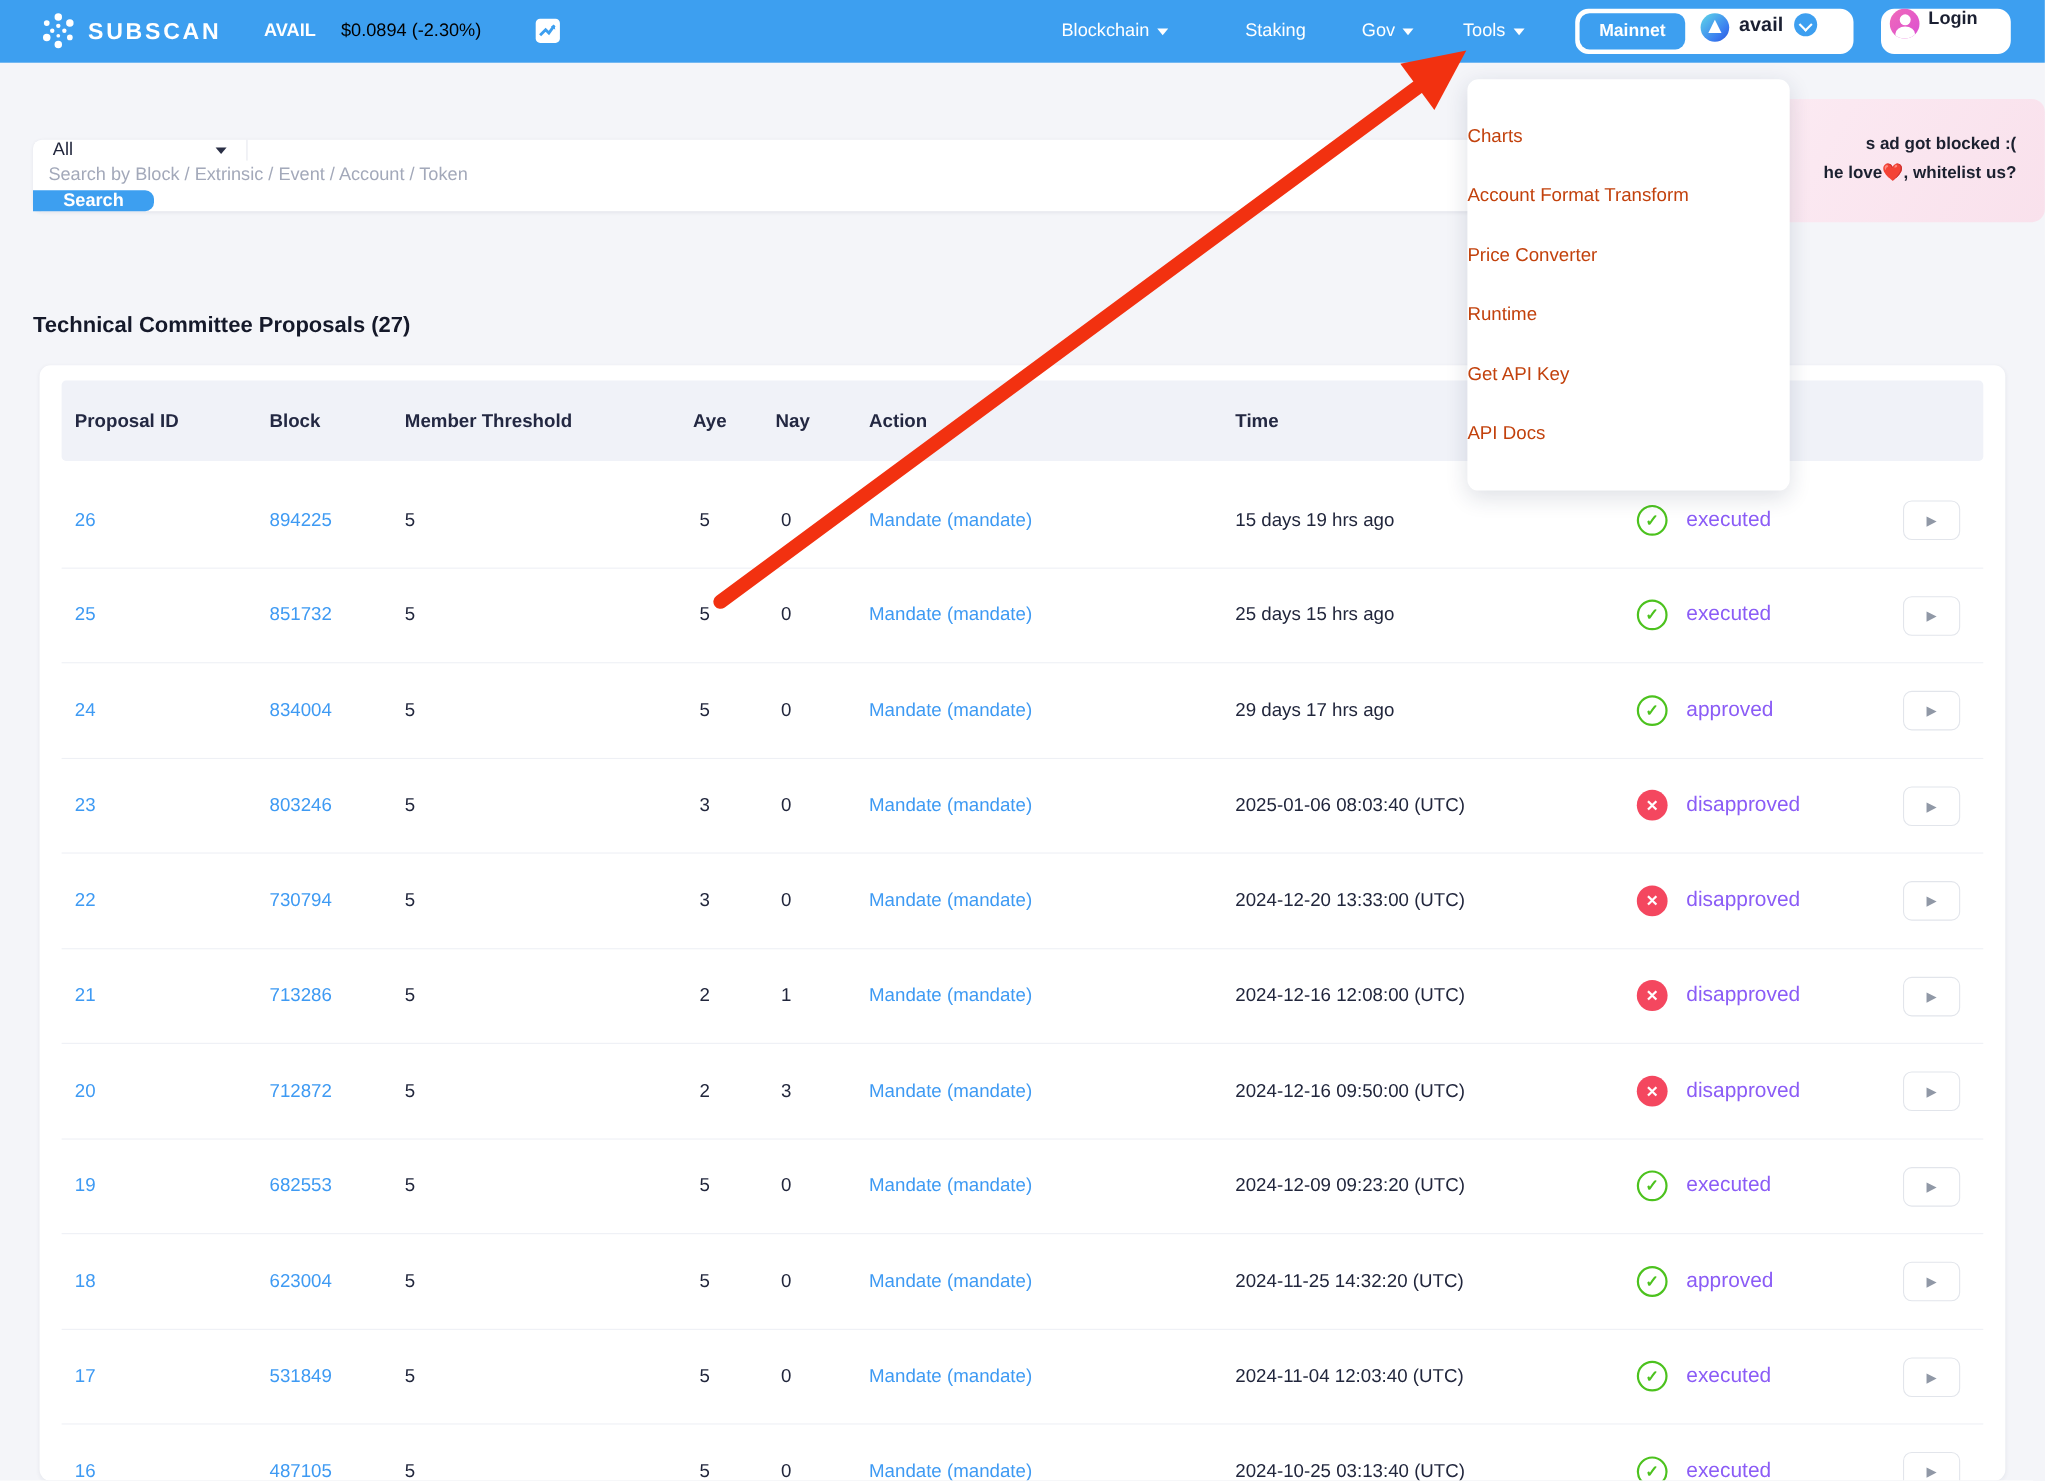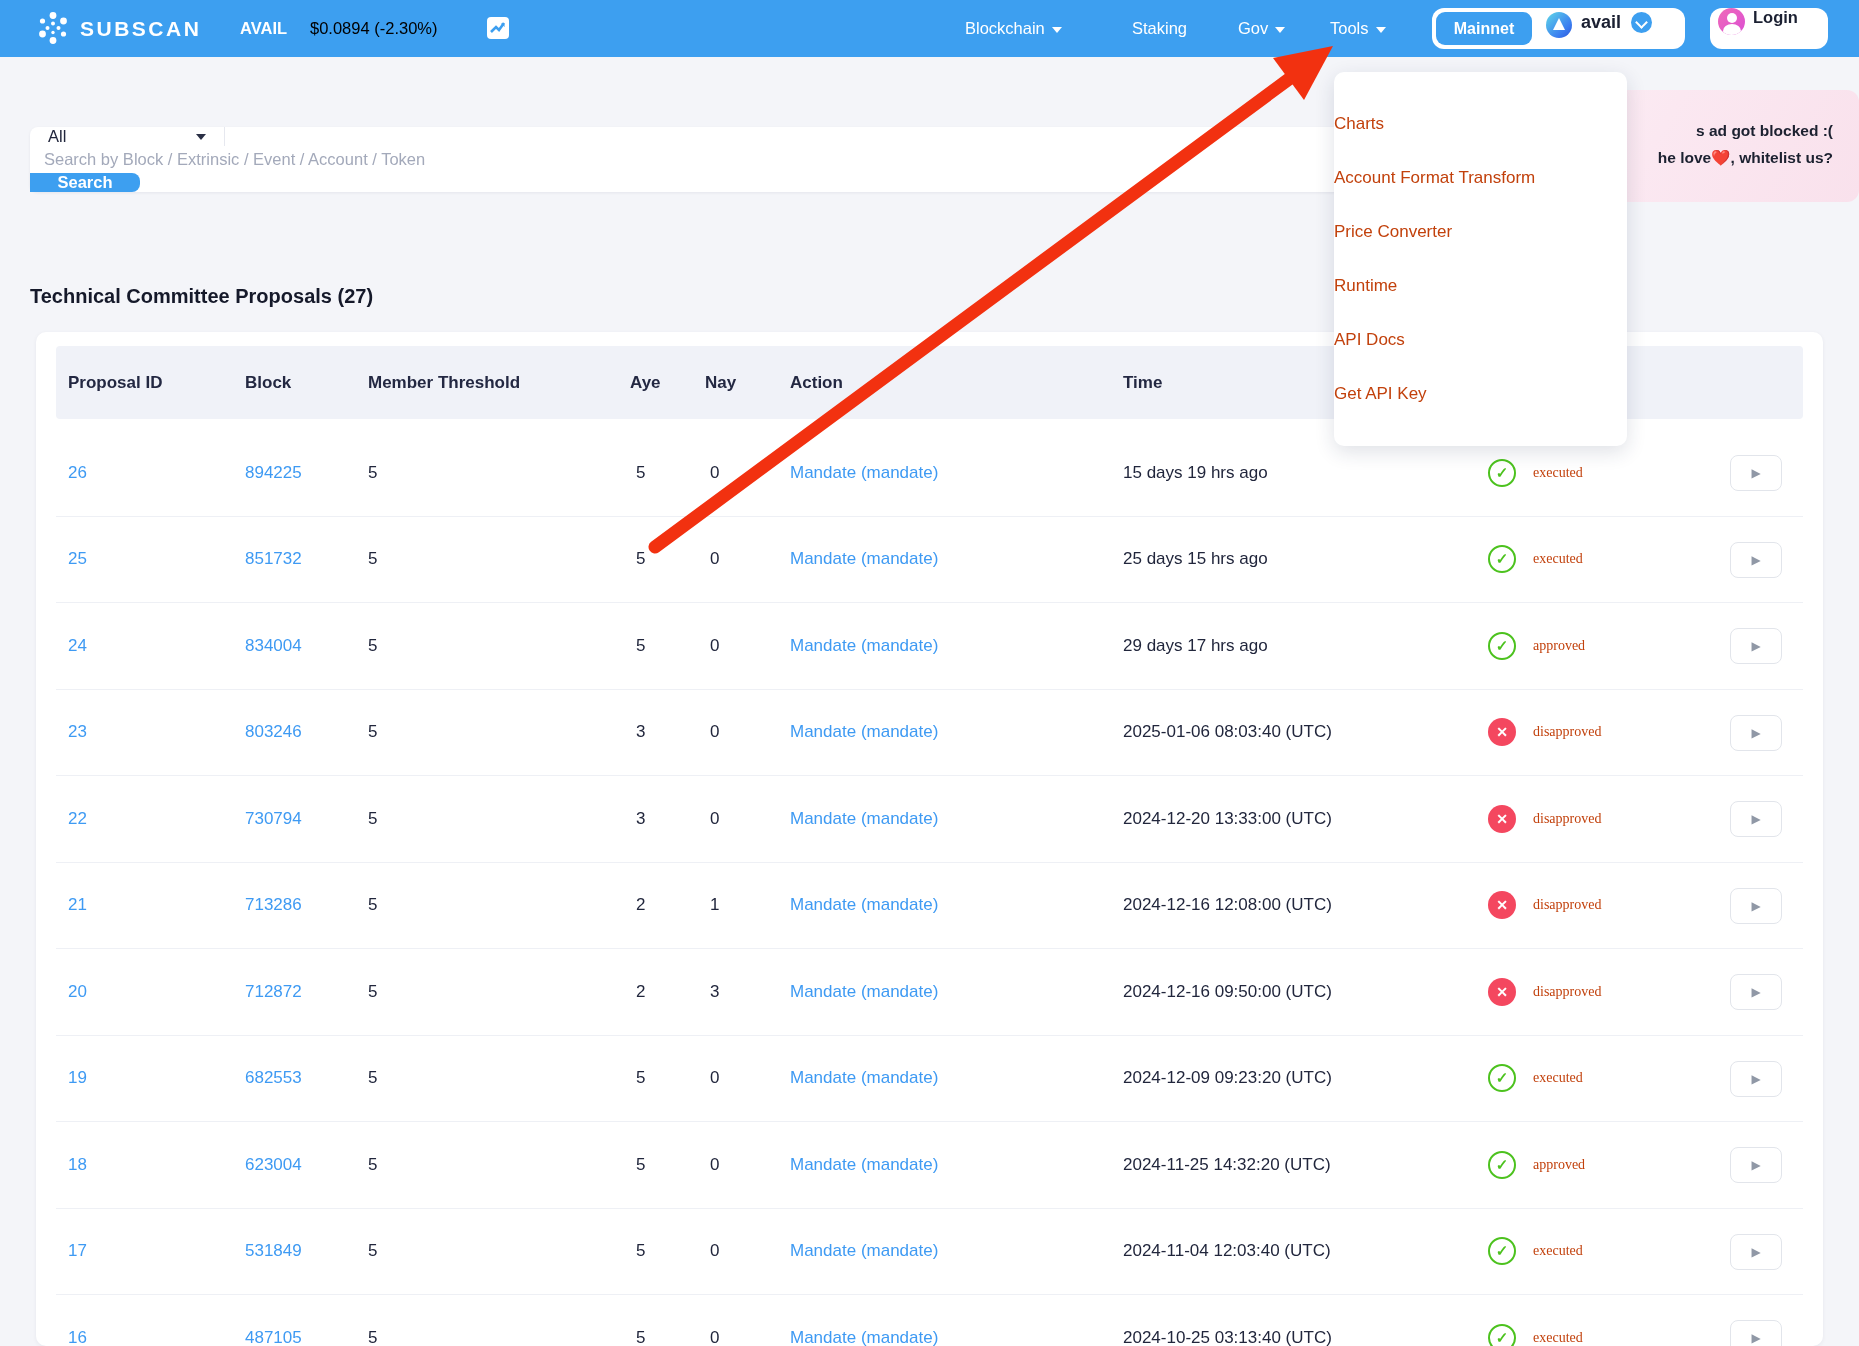--- a/index.html
+++ b/index.html
@@ -57,21 +57,21 @@
   .cell { position:absolute; top:50%; transform:translateY(-50%); font-size:17px; white-space:nowrap; }
   .link { color:var(--link); text-decoration:none; cursor:pointer; }
   .c-id { left:12px; } .c-block { left:189px; } .c-th { left:312px; }
   .c-aye { left:580px; } .c-nay { left:654px; } .c-action { left:734px; }
   .c-time { left:1067px; } .c-status { left:1432px; display:flex; align-items:center; }
   .h-id { left:12px; } .h-block { left:189px; } .h-th { left:312px; }
   .h-aye { left:574px; } .h-nay { left:649px; } .h-action { left:734px; } .h-time { left:1067px; }
   .sicon { width:28px; height:28px; border-radius:50%; display:flex; align-items:center; justify-content:center; font-weight:700; }
   .sicon.success { border:2.5px solid var(--success); color:var(--success); font-size:15px; }
   .sicon.fail { background:var(--fail); color:#fff; font-size:14px; }
-  .stext { margin-left:17px; font-size:14px; color:#c2410c;font-family:Liberation Serif, serif; }
+  .stext { margin-left:17px; font-size:19px; color:#8b5cf6; }
   .detail-btn { position:absolute; left:1674px; top:25px; width:52px; height:36px; background:#fff; border:1px solid #e2e5eb; border-radius:8px; cursor:pointer; color:#9098a6; font-size:12px; display:flex; align-items:center; justify-content:center; }
   
   .arrow-svg { position:absolute; left:0; top:0; width:1859px; height:1346px; z-index:20; pointer-events:none; }
 </style>
 </head>
 <body>
 
 <div class="navbar">
   <svg class="logo-dots" viewBox="0 0 34 34">
     <g fill="#ffffff">
@@ -125,22 +125,22 @@
 <div class="ad-box">
   <div class="ad-line">s ad got blocked :(</div>
   <div class="ad-line"><span>he love</span><span class="heart">❤️</span><span>, whitelist us?</span></div>
 </div>
 
 <div class="dropdown">
   <div class="dd-item">Charts</div>
   <div class="dd-item">Account Format Transform</div>
   <div class="dd-item">Price Converter</div>
   <div class="dd-item">Runtime</div>
+  <div class="dd-item">Get API Key</div>
   <div class="dd-item">API Docs</div>
-  <div class="dd-item">Get API Key</div>
 </div>
 
 <div class="page-title">Technical Committee Proposals (27)</div>
 
 <div class="card">
   <div class="thead">
     <span class="th h-id">Proposal ID</span>
     <span class="th h-block">Block</span>
     <span class="th h-th">Member Threshold</span>
     <span class="th h-aye">Aye</span>

